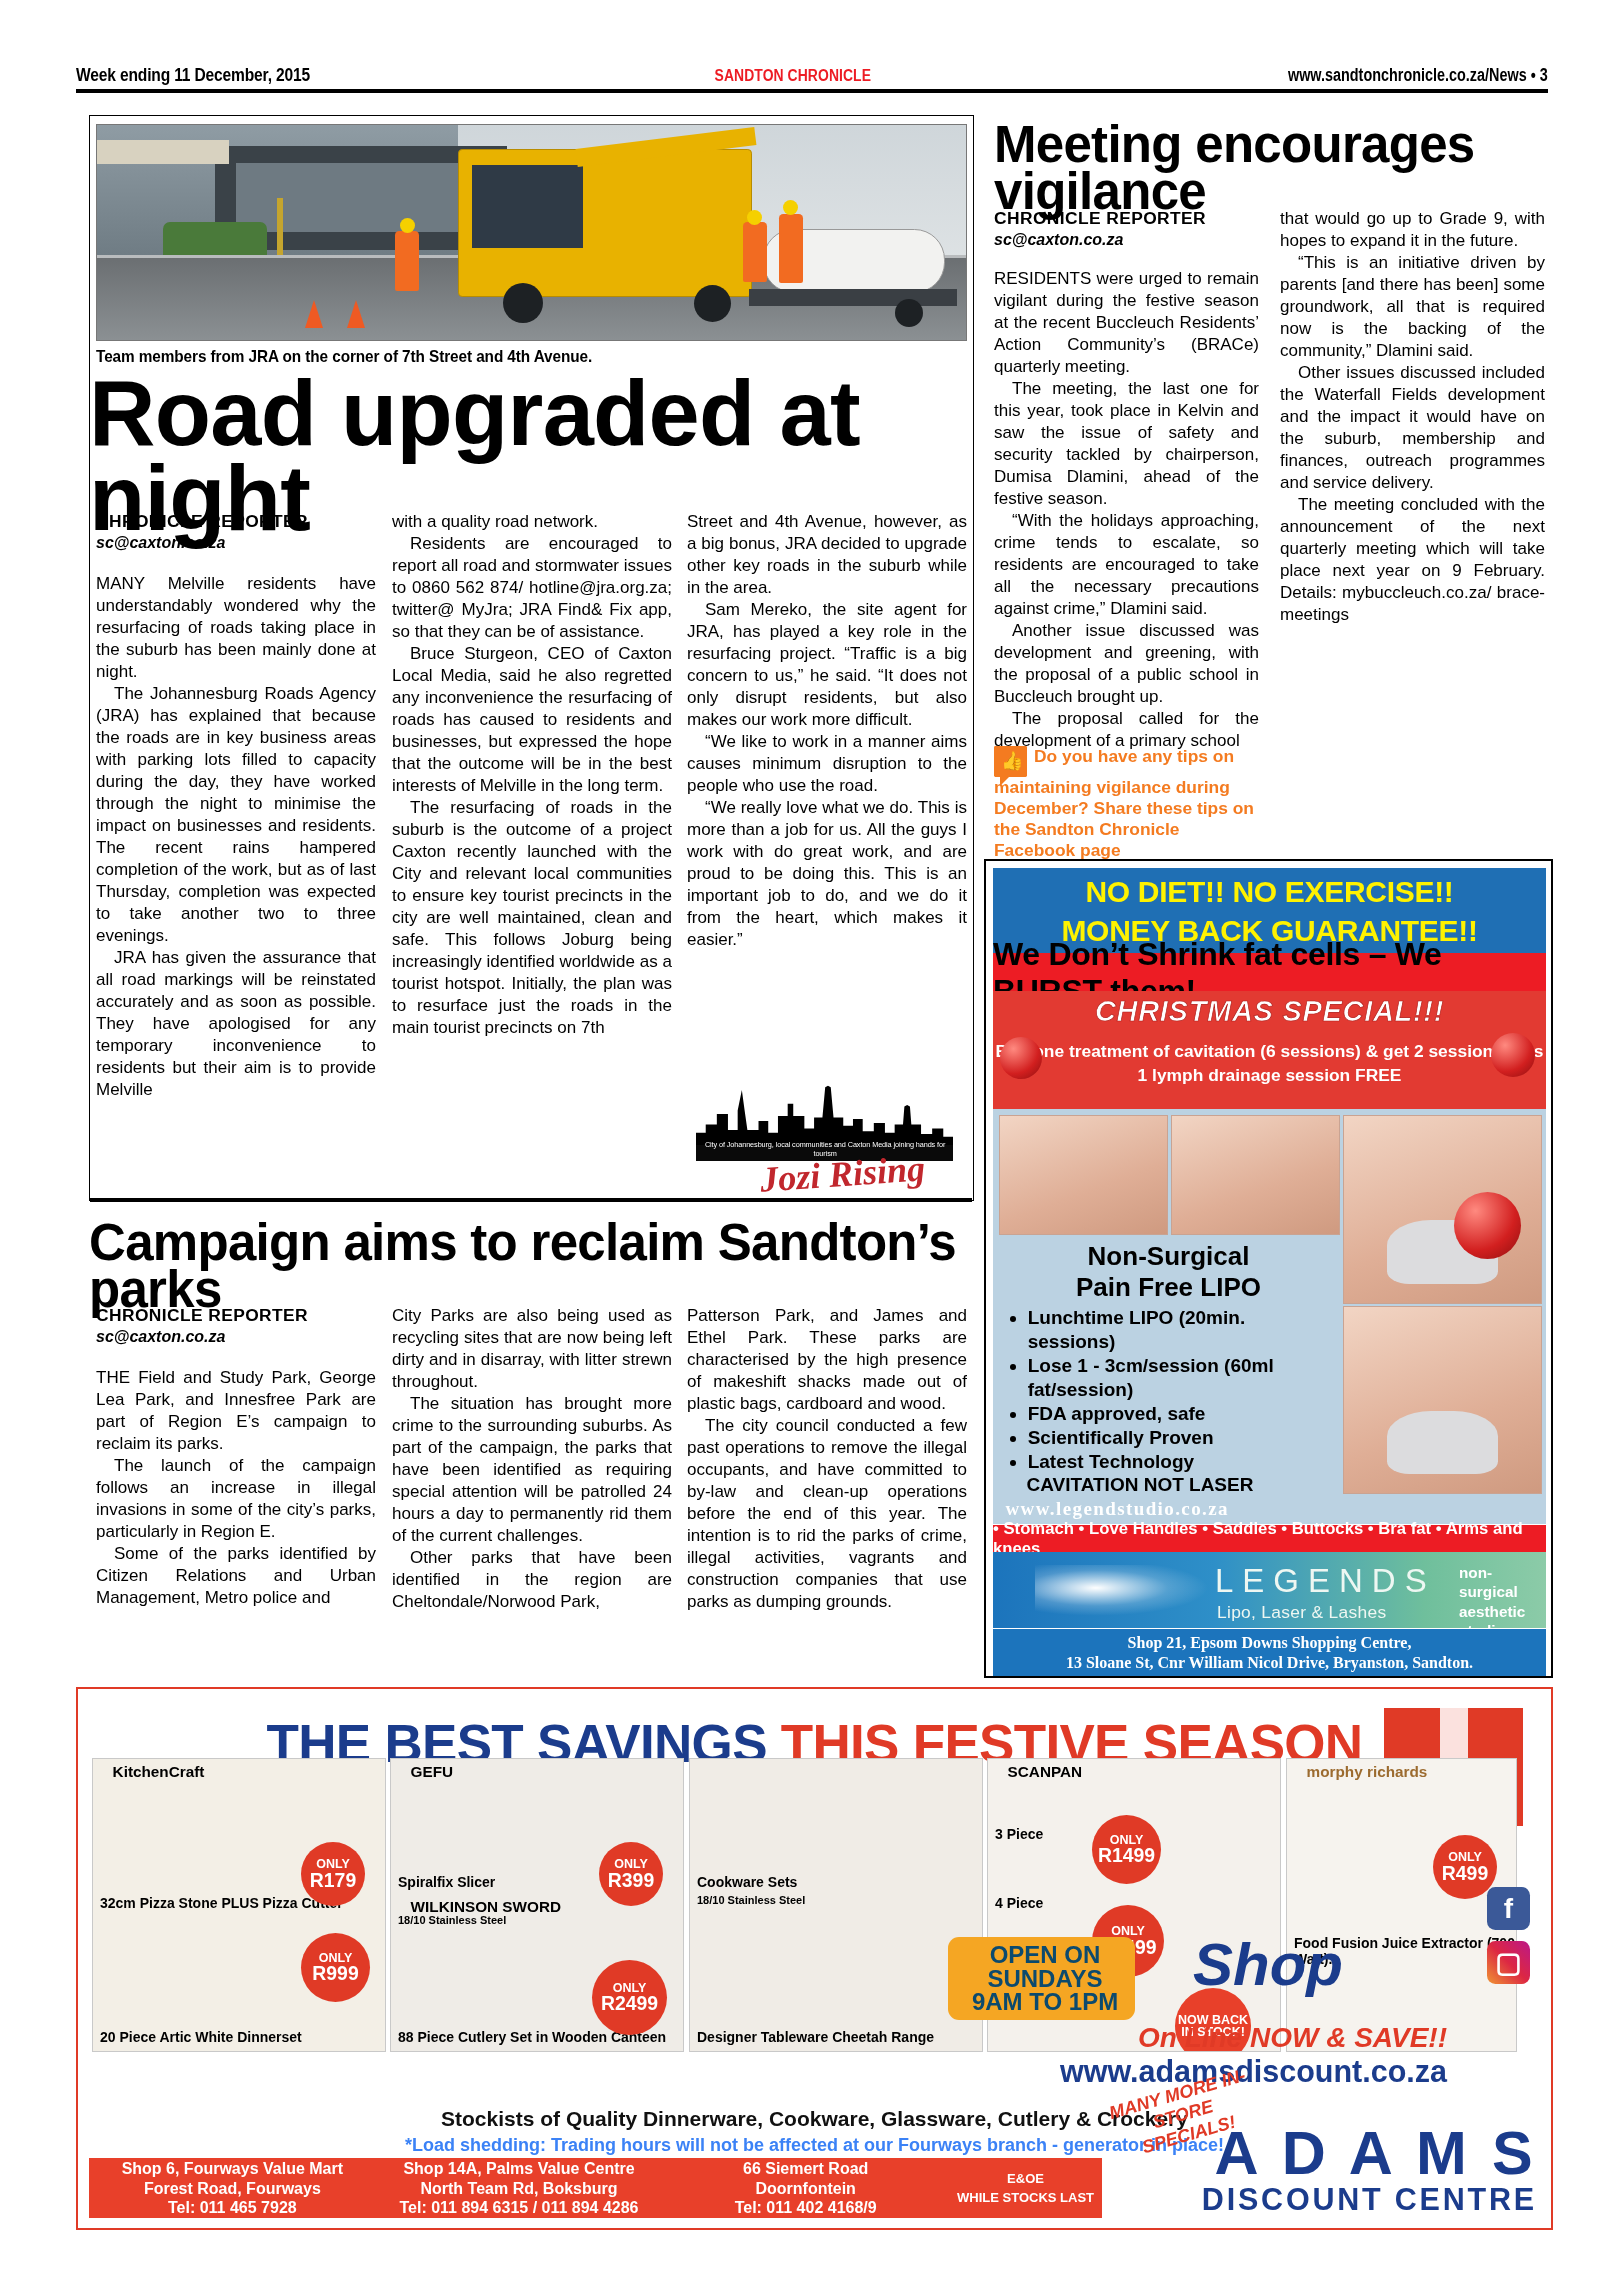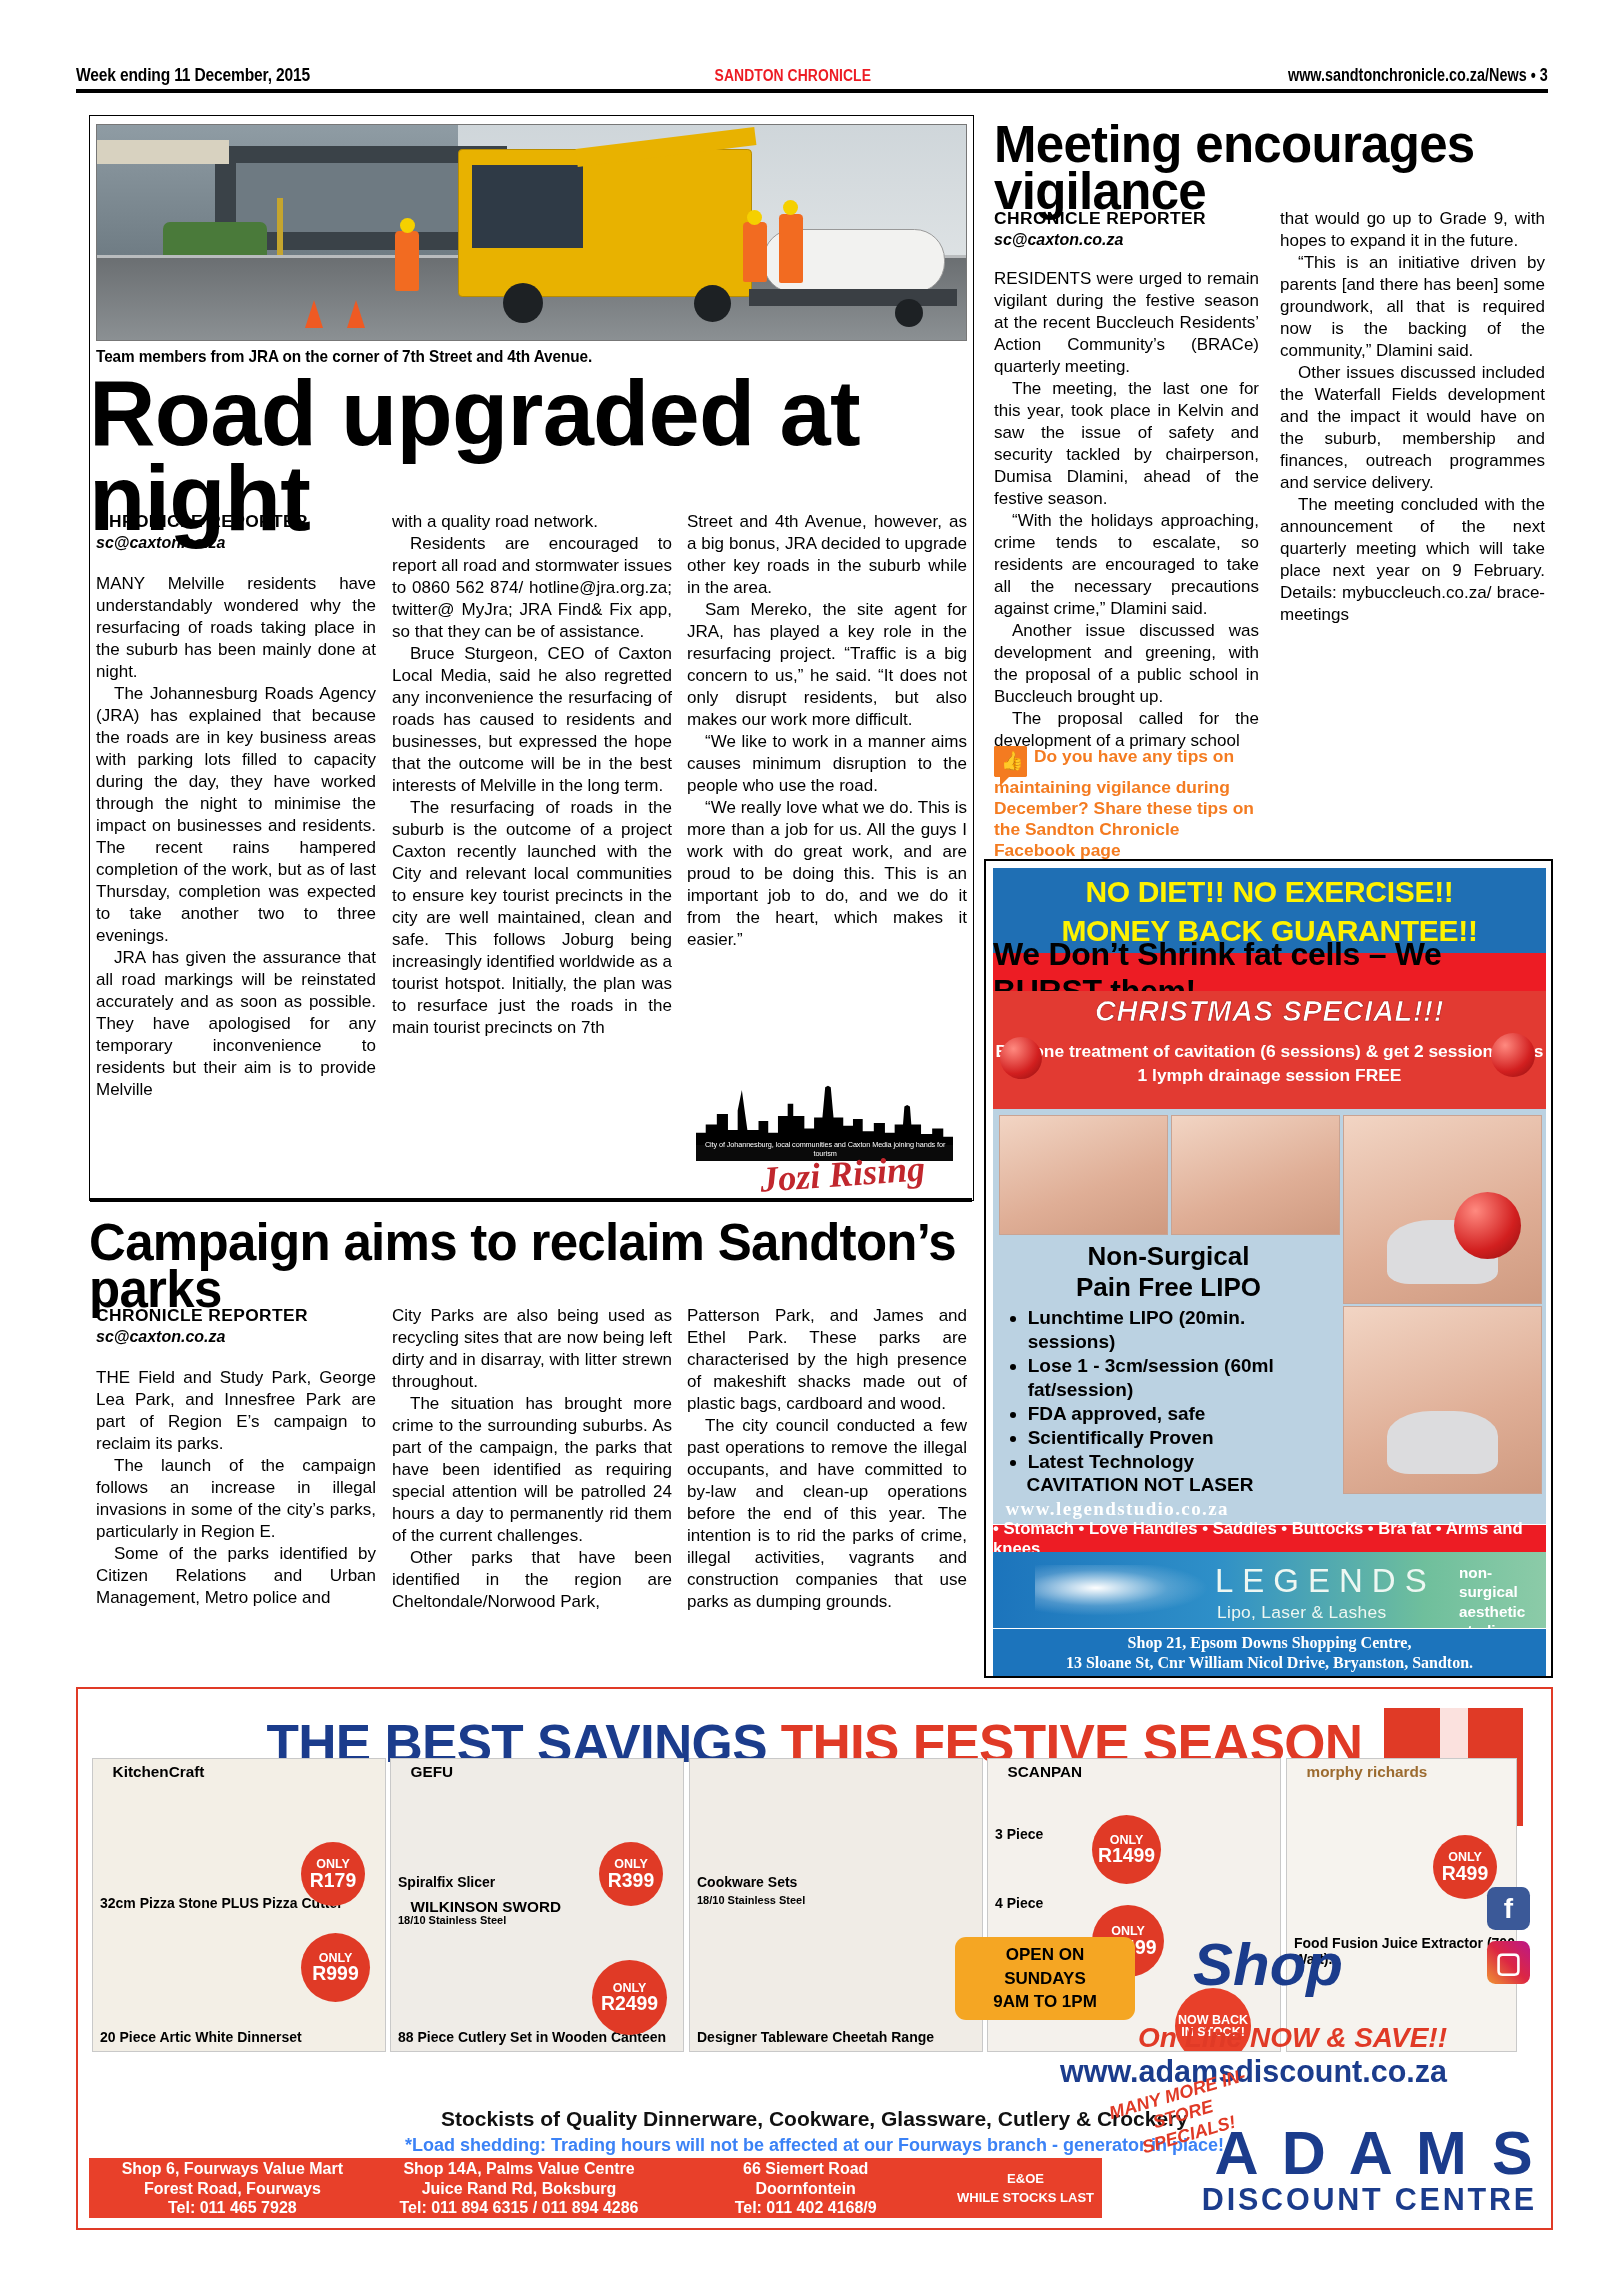--- a/index.html
+++ b/index.html
@@ -127,21 +127,21 @@
   .pricebadge{position:absolute;background:#E03A26;color:#fff;border-radius:50%;display:flex;flex-direction:column;align-items:center;justify-content:center;font-weight:bold;line-height:1;}
   .pricebadge .only{font-size:12.5px;}
   .pricebadge .amt{font-size:19.4px;}
   .adams-strap{position:absolute;left:0;bottom:97px;width:100%;text-align:center;font-weight:bold;font-size:21px;color:#111;}
   .adams-load{position:absolute;left:0;bottom:72px;width:100%;text-align:center;font-weight:bold;font-size:18px;color:#3b82f6;}
   .adams-bar{position:absolute;left:11px;bottom:9.7px;width:1013px;height:60px;background:#E8402A;color:#fff;display:flex;align-items:center;}
   .adams-bar .cell{flex:1;text-align:center;font-weight:bold;font-size:16px;line-height:19.4px;}
   .adams-logo{position:absolute;right:14px;bottom:11px;width:416px;text-align:right;}
   .adams-logo .a1{color:#1B3C8C;font-weight:bold;font-size:61px;letter-spacing:4.2px;line-height:57px;}
   .adams-logo .a2{color:#1B3C8C;font-weight:bold;font-size:30.5px;letter-spacing:2.8px;}
-  .sunday{position:absolute;right:416px;bottom:208px;width:180px;height:83px;background:#F5A623;border-radius:11px;color:#000000;font-weight:bold;font-size:17px;text-align:center;display:flex;flex-direction:column;justify-content:center;line-height:23.6px;}
+  .sunday{position:absolute;right:416px;bottom:208px;width:180px;height:83px;background:#F5A623;border-radius:11px;color:#0c4a6e;font-weight:bold;font-size:24px;text-align:center;display:flex;flex-direction:column;justify-content:center;line-height:23.6px;padding-left:7px;}
   .shopword{position:absolute;right:208px;bottom:229px;color:#1B3C8C;font-weight:bold;font-style:italic;font-size:60px;}
   .onlinenow{position:absolute;right:104px;bottom:174px;color:#E03A26;font-weight:bold;font-style:italic;font-size:28px;}
   .adamsurl{position:absolute;right:104px;bottom:139px;color:#1B3C8C;font-weight:bold;font-size:30.5px;}
   .ribbon{position:absolute;left:111px;bottom:83px;width:160px;height:76px;color:#E03A26;font-weight:bold;font-style:italic;font-size:18px;line-height:21px;transform:rotate(-16deg);text-align:center;}
   .fb,.ig{position:absolute;right:21px;border-radius:8.3px;width:43px;height:43px;color:#fff;font-weight:bold;font-size:28px;text-align:center;line-height:43px;}
   .fb{bottom:298px;background:#3b5998;}
   .ig{bottom:244px;background:linear-gradient(45deg,#f09433,#dc2743,#bc1888);}
   .gift{position:absolute;right:28px;top:19.4px;width:139px;height:118px;background:#E03A26;}
   .gift:before{content:"";position:absolute;left:56px;top:-16.7px;width:28px;height:139px;background:#fff;opacity:.85;}
 </style>
@@ -436,21 +436,21 @@
     <div class="adams-load">*Load shedding: Trading hours will not be affected at our Fourways branch - generator in place!</div>
 
     <div class="adams-bar">
       <div class="cell">
         <div>Shop 6, Fourways Value Mart</div>
         <div>Forest Road, Fourways</div>
         <div>Tel: 011 465 7928</div>
       </div>
       <div class="cell">
         <div>Shop 14A, Palms Value Centre</div>
-        <div>Juice Rand Rd, Boksburg</div>
+        <div>North Team Rd, Boksburg</div>
         <div>Tel: 011 894 6315 / 011 894 4286</div>
       </div>
       <div class="cell">
         <div>66 Siemert Road</div>
         <div>Doornfontein</div>
         <div>Tel: 011 402 4168/9</div>
       </div>
       <div class="cell" style="flex:0 0 153px;font-size:13px;">
         <div>E&amp;OE</div>
         <div>WHILE STOCKS LAST</div>

